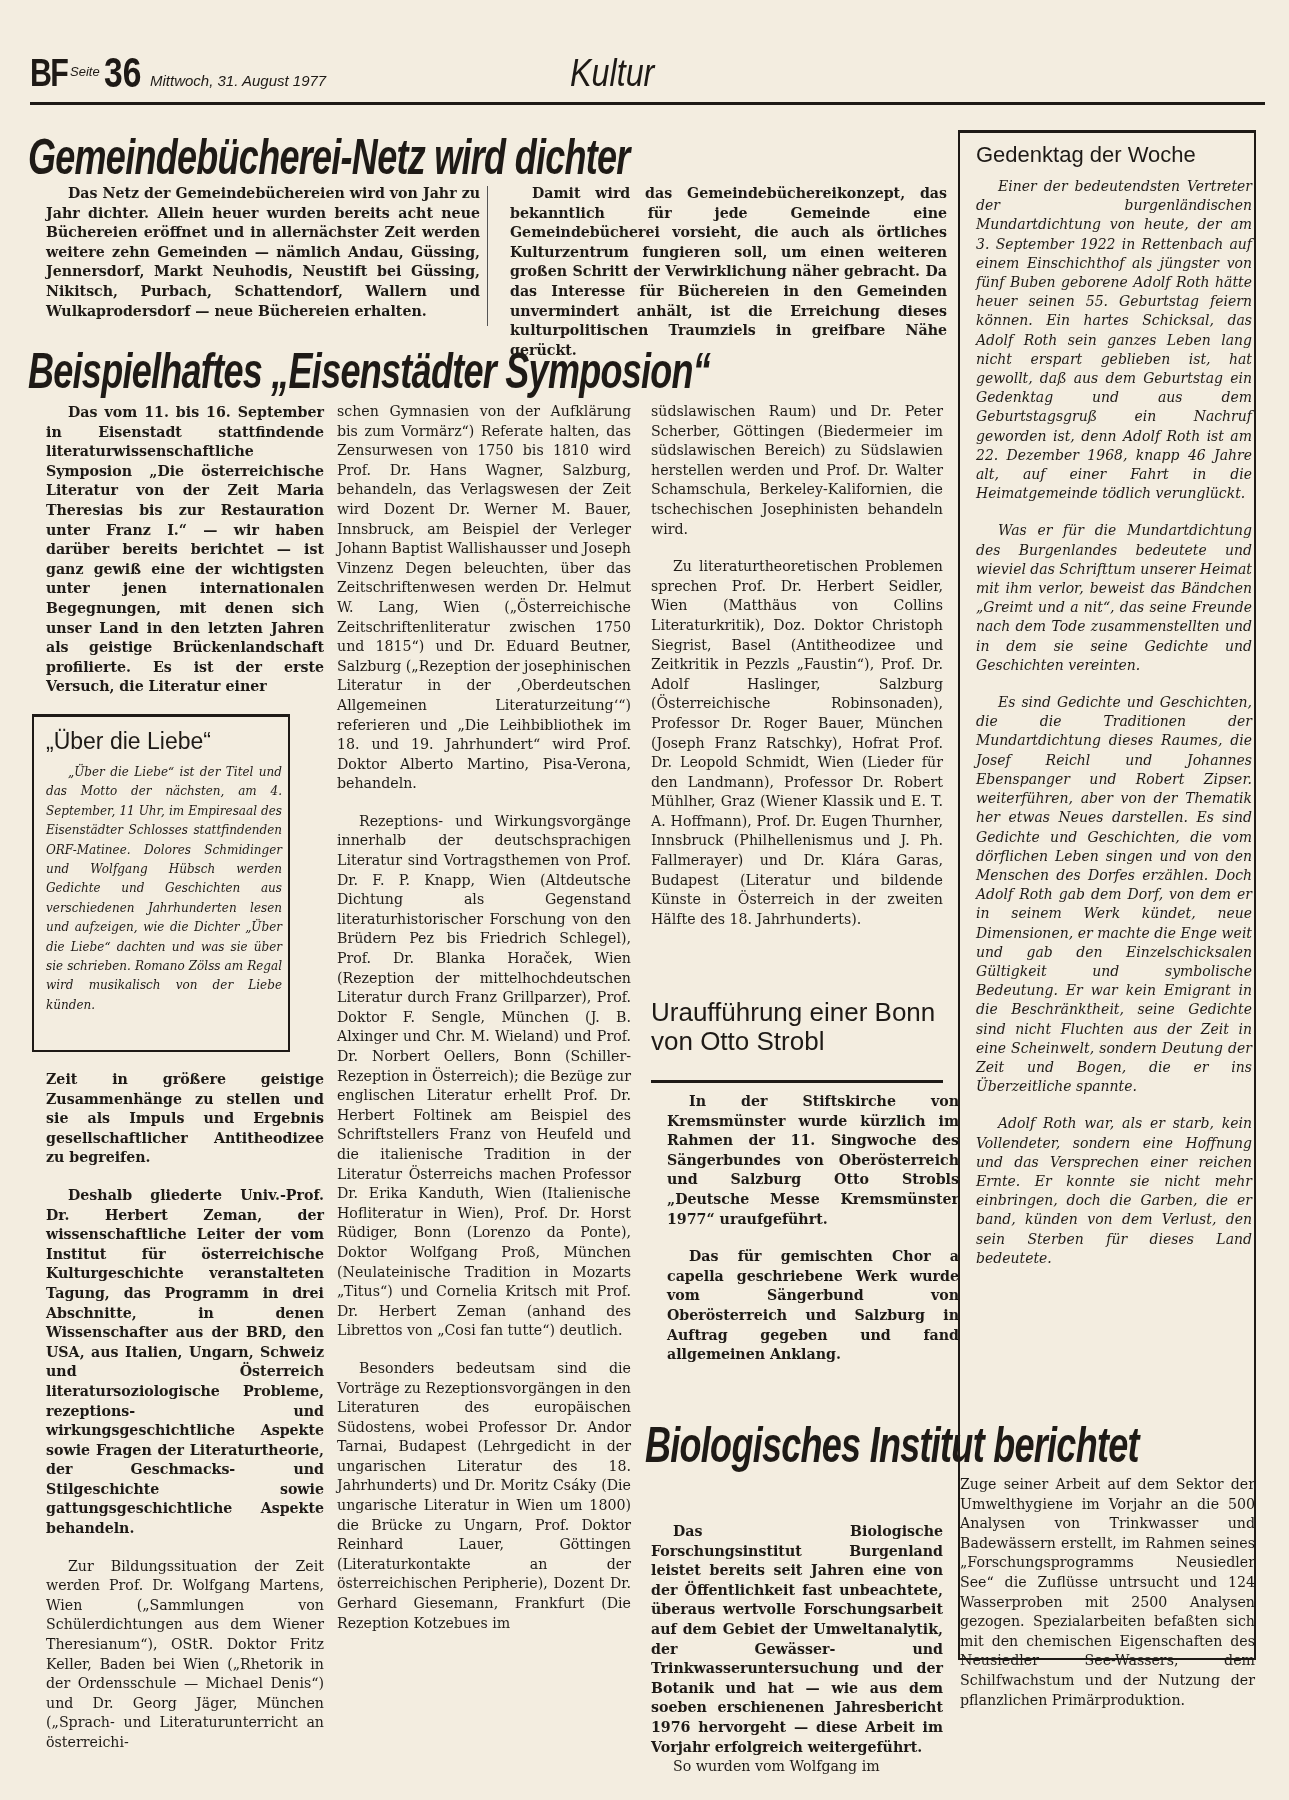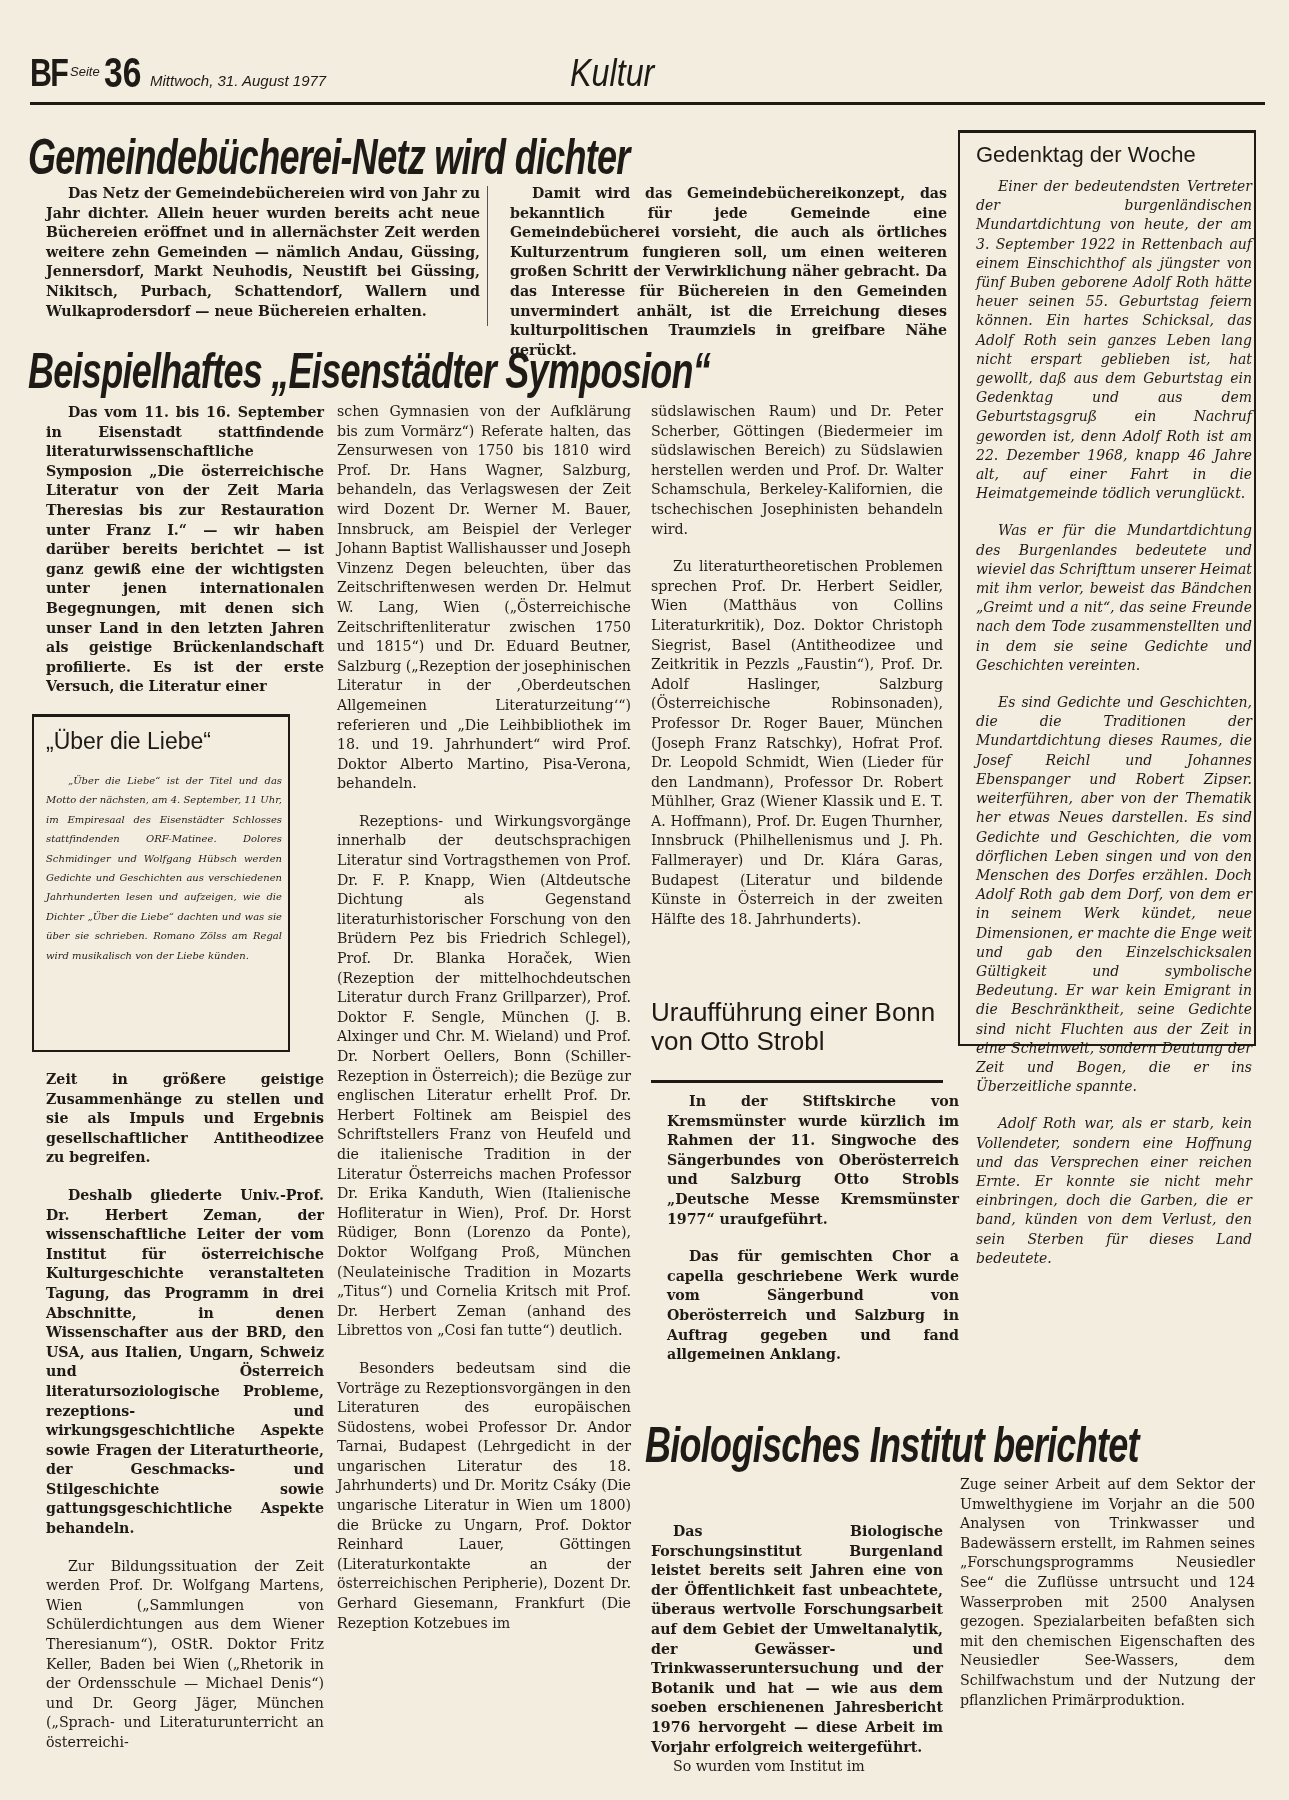--- a/index.html
+++ b/index.html
@@ -55,21 +55,21 @@
 </div>
 
 <div class="abs headline h2">Beispielhaftes „Eisenstädter Symposion“</div>
 
 <div class="abs col bold" style="left:46px; top:403px; width:278px;">
   <p>Das vom 11. bis 16. September in Eisenstadt stattfindende literaturwissenschaftliche Symposion „Die österreichische Literatur von der Zeit Maria Theresias bis zur Restauration unter Franz I.“ — wir haben darüber bereits berichtet — ist ganz gewiß eine der wichtigsten unter jenen internationalen Begegnungen, mit denen sich unser Land in den letzten Jahren als geistige Brückenlandschaft profilierte. Es ist der erste Versuch, die Literatur einer</p>
 </div>
 
 <div class="abs box" style="left:32px; top:714px; width:258px; height:338px; padding:10px 6px 0 12px;">
   <div class="box-title">„Über die Liebe“</div>
-  <div class="col italic" style="margin-top:16px; font-size:10px; line-height:19.4px;">
+  <div class="col italic" style="margin-top:8px; font-size:12px; line-height:19.4px;">
     <p>„Über die Liebe“ ist der Titel und das Motto der nächsten, am 4. September, 11 Uhr, im Empiresaal des Eisenstädter Schlosses stattfindenden ORF-Matinee. Dolores Schmidinger und Wolfgang Hübsch werden Gedichte und Geschichten aus verschiedenen Jahrhunderten lesen und aufzeigen, wie die Dichter „Über die Liebe“ dachten und was sie über sie schrieben. Romano Zölss am Regal wird musikalisch von der Liebe künden.</p>
   </div>
 </div>
 
 <div class="abs col bold" style="left:46px; top:1070px; width:278px;">
   <p style="text-indent:0">Zeit in größere geistige Zusammenhänge zu stellen und sie als Impuls und Ergebnis gesellschaftlicher Antitheodizee zu begreifen.</p>
   <p>Deshalb gliederte Univ.-Prof. Dr. Herbert Zeman, der wissenschaftliche Leiter der vom Institut für österreichische Kulturgeschichte veranstalteten Tagung, das Programm in drei Abschnitte, in denen Wissenschafter aus der BRD, den USA, aus Italien, Ungarn, Schweiz und Österreich literatursoziologische Probleme, rezeptions- und wirkungsgeschichtliche Aspekte sowie Fragen der Literaturtheorie, der Geschmacks- und Stilgeschichte sowie gattungsgeschichtliche Aspekte behandeln.</p>
   <p style="font-weight:normal">Zur Bildungssituation der Zeit werden Prof. Dr. Wolfgang Martens, Wien („Sammlungen von Schülerdichtungen aus dem Wiener Theresianum“), OStR. Doktor Fritz Keller, Baden bei Wien („Rhetorik in der Ordensschule — Michael Denis“) und Dr. Georg Jäger, München („Sprach- und Literaturunterricht an österreichi-</p>
 </div>
 
@@ -84,30 +84,30 @@
   <p>Zu literaturtheoretischen Problemen sprechen Prof. Dr. Herbert Seidler, Wien (Matthäus von Collins Literaturkritik), Doz. Doktor Christoph Siegrist, Basel (Antitheodizee und Zeitkritik in Pezzls „Faustin“), Prof. Dr. Adolf Haslinger, Salzburg (Österreichische Robinsonaden), Professor Dr. Roger Bauer, München (Joseph Franz Ratschky), Hofrat Prof. Dr. Leopold Schmidt, Wien (Lieder für den Landmann), Professor Dr. Robert Mühlher, Graz (Wiener Klassik und E. T. A. Hoffmann), Prof. Dr. Eugen Thurnher, Innsbruck (Philhellenismus und J. Ph. Fallmerayer) und Dr. Klára Garas, Budapest (Literatur und bildende Künste in Österreich in der zweiten Hälfte des 18. Jahrhunderts).</p>
 </div>
 
 <div class="abs sub-title" style="left:651px; top:998px; width:290px;">Uraufführung einer Bonn von Otto Strobl</div>
 <div class="abs hrule" style="left:651px; top:1080px; width:292px;"></div>
 <div class="abs col bold" style="left:651px; top:1092px; width:292px;margin-left:16px;">
   <p>In der Stiftskirche von Kremsmünster wurde kürzlich im Rahmen der 11. Singwoche des Sängerbundes von Oberösterreich und Salzburg Otto Strobls „Deutsche Messe Kremsmünster 1977“ uraufgeführt.</p>
   <p>Das für gemischten Chor a capella geschriebene Werk wurde vom Sängerbund von Oberösterreich und Salzburg in Auftrag gegeben und fand allgemeinen Anklang.</p>
 </div>
 
-<div class="abs box" style="left:958px; top:130px; width:298px; height:916px; padding:8px 2px 0 16px;">
+<div class="abs box" style="left:958px; top:130px; width:298px; height:1530px; padding:8px 2px 0 16px;">
   <div class="box-title" style="font-size:22px;">Gedenktag der Woche</div>
   <div class="col italic" style="margin-top:8px; font-size:14px; line-height:19.2px;">
     <p>Einer der bedeutendsten Vertreter der burgenländischen Mundartdichtung von heute, der am 3. September 1922 in Rettenbach auf einem Einschichthof als jüngster von fünf Buben geborene Adolf Roth hätte heuer seinen 55. Geburtstag feiern können. Ein hartes Schicksal, das Adolf Roth sein ganzes Leben lang nicht erspart geblieben ist, hat gewollt, daß aus dem Geburtstag ein Gedenktag und aus dem Geburtstagsgruß ein Nachruf geworden ist, denn Adolf Roth ist am 22. Dezember 1968, knapp 46 Jahre alt, auf einer Fahrt in die Heimatgemeinde tödlich verunglückt.</p>
     <p>Was er für die Mundartdichtung des Burgenlandes bedeutete und wieviel das Schrifttum unserer Heimat mit ihm verlor, beweist das Bändchen „Greimt und a nit“, das seine Freunde nach dem Tode zusammenstellten und in dem sie seine Gedichte und Geschichten vereinten.</p>
     <p>Es sind Gedichte und Geschichten, die die Traditionen der Mundartdichtung dieses Raumes, die Josef Reichl und Johannes Ebenspanger und Robert Zipser. weiterführen, aber von der Thematik her etwas Neues darstellen. Es sind Gedichte und Geschichten, die vom dörflichen Leben singen und von den Menschen des Dorfes erzählen. Doch Adolf Roth gab dem Dorf, von dem er in seinem Werk kündet, neue Dimensionen, er machte die Enge weit und gab den Einzelschicksalen Gültigkeit und symbolische Bedeutung. Er war kein Emigrant in die Beschränktheit, seine Gedichte sind nicht Fluchten aus der Zeit in eine Scheinwelt, sondern Deutung der Zeit und Bogen, die er ins Überzeitliche spannte.</p>
     <p>Adolf Roth war, als er starb, kein Vollendeter, sondern eine Hoffnung und das Versprechen einer reichen Ernte. Er konnte sie nicht mehr einbringen, doch die Garben, die er band, künden von dem Verlust, den sein Sterben für dieses Land bedeutete.</p>
   </div>
 </div>
 
 <div class="abs headline h3">Biologisches Institut berichtet</div>
 <div class="abs col" style="left:651px; top:1475px; width:292px;margin-top:47px;">
   <p class="bold">Das Biologische Forschungsinstitut Burgenland leistet bereits seit Jahren eine von der Öffentlichkeit fast unbeachtete, überaus wertvolle Forschungsarbeit auf dem Gebiet der Umweltanalytik, der Gewässer- und Trinkwasseruntersuchung und der Botanik und hat — wie aus dem soeben erschienenen Jahresbericht 1976 hervorgeht — diese Arbeit im Vorjahr erfolgreich weitergeführt.</p>
-  <p style="margin-top:0">So wurden vom Institut im</p>
+  <p style="margin-top:0">So wurden vom Wolfgang im</p>
 </div>
 <div class="abs col" style="left:960px; top:1475px; width:295px;">
   <p style="text-indent:0">Zuge seiner Arbeit auf dem Sektor der Umwelthygiene im Vorjahr an die 500 Analysen von Trinkwasser und Badewässern erstellt, im Rahmen seines „Forschungsprogramms Neusiedler See“ die Zuflüsse untrsucht und 124 Wasserproben mit 2500 Analysen gezogen. Spezialarbeiten befaßten sich mit den chemischen Eigenschaften des Neusiedler See-Wassers, dem Schilfwachstum und der Nutzung der pflanzlichen Primärproduktion.</p>
 </div>
 
 </body></html>

